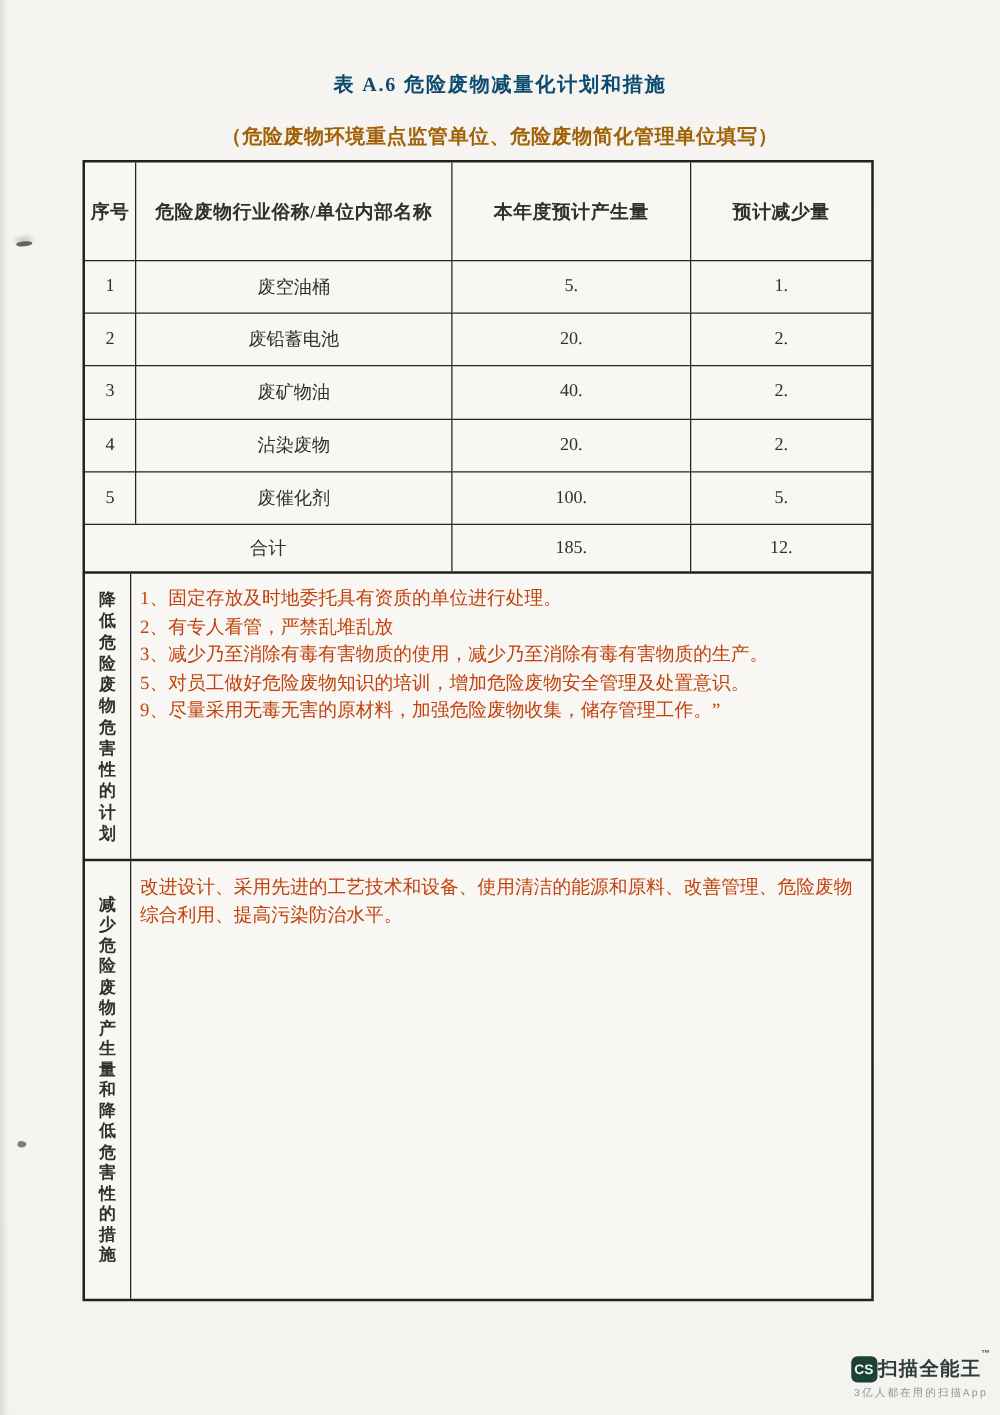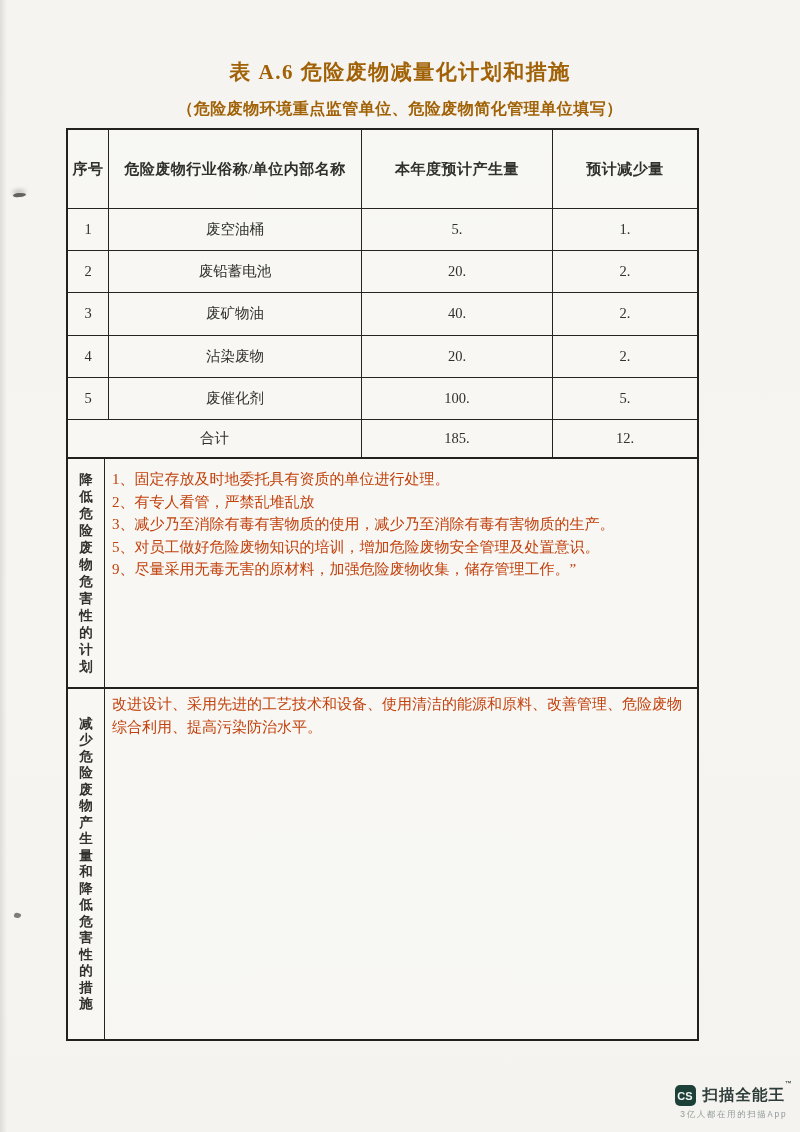--- a/index.html
+++ b/index.html
@@ -10,22 +10,22 @@
     background: linear-gradient(180deg, #f5f4f1 0%, #f6f5f2 60%, #f4f3ef 100%);
     color: #2b2a27;
     overflow: hidden;
   }
   .edge-shade {
     position: absolute; left: 0; top: 0; width: 7px; height: 100%;
     background: linear-gradient(90deg, rgba(120,115,108,0.18), rgba(120,115,108,0));
   }
   .doc-title {
     position: absolute; top: 58px; left: 0; width: 100%;
-    text-align: center; font-size: 21px; font-weight: 700;
-    letter-spacing: 1.5px; color: #a16207;
+    text-align: center; font-size: 16px; font-weight: 700;
+    letter-spacing: 1.5px; color: #0c4a6e;
   }
   .doc-subtitle {
     position: absolute; top: 99px; left: 0; width: 100%;
     text-align: center; font-size: 16px; font-weight: 700;
     letter-spacing: 0.5px; color: #a16207;
   }
   .form-table {
     position: absolute; left: 66px; top: 128px; width: 633px; height: 913px;
     border: 2.2px solid #23211d;
     display: flex; flex-direction: column;
@@ -58,27 +58,27 @@
   }
   .c.h { font-size: 15px; font-weight: 600; letter-spacing: 0.5px; }
   .bl { border-left: 1.6px solid #26241f; }
   .bt { border-top: 1.6px solid #26241f; }
   .span2 { grid-column: 1 / 3; }
   .num { font-family: "Liberation Serif", "DejaVu Serif", serif; }
   .sec-body {
     flex: 1; padding: 9px 8px 0 7px;
     font-size: 15px; line-height: 22.5px; color: #c2410c;
   }
-  .sec-body.measures { padding-top: 4px; line-height: 23px; }
+  .sec-body.measures { padding-top: 10px; line-height: 23px; }
   .list-line { white-space: nowrap; }
   .watermark {
     position: absolute; right: 7px; bottom: 11px;
     display: flex; flex-direction: column; align-items: center;
   }
-  .wm-row { display: flex; align-items: center; gap: 7px; margin-top: 48px; }
+  .wm-row { display: flex; align-items: center; gap: 1px; margin-top: 48px; }
   .cs-badge {
     width: 21px; height: 21px; border-radius: 5px;
     background: #1d4138;
     color: #f2f5f3; font-family: "Liberation Sans", sans-serif;
     font-weight: 700; font-size: 11px;
     display: flex; align-items: center; justify-content: center;
   }
   .wm-name {
     font-size: 15.5px; font-weight: 700; color: #2f3d3a;
     font-family: "Liberation Sans", "DejaVu Sans", sans-serif;

